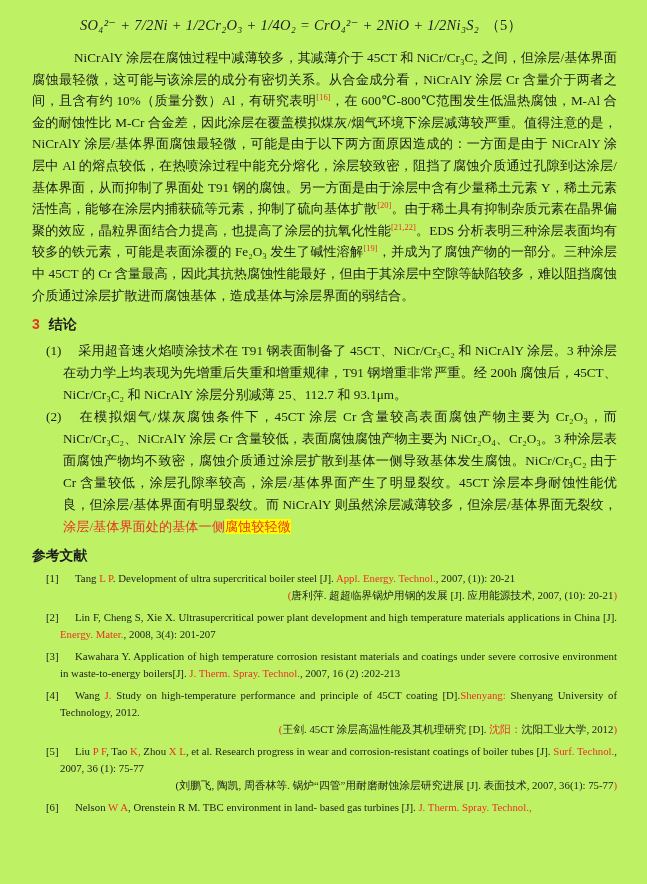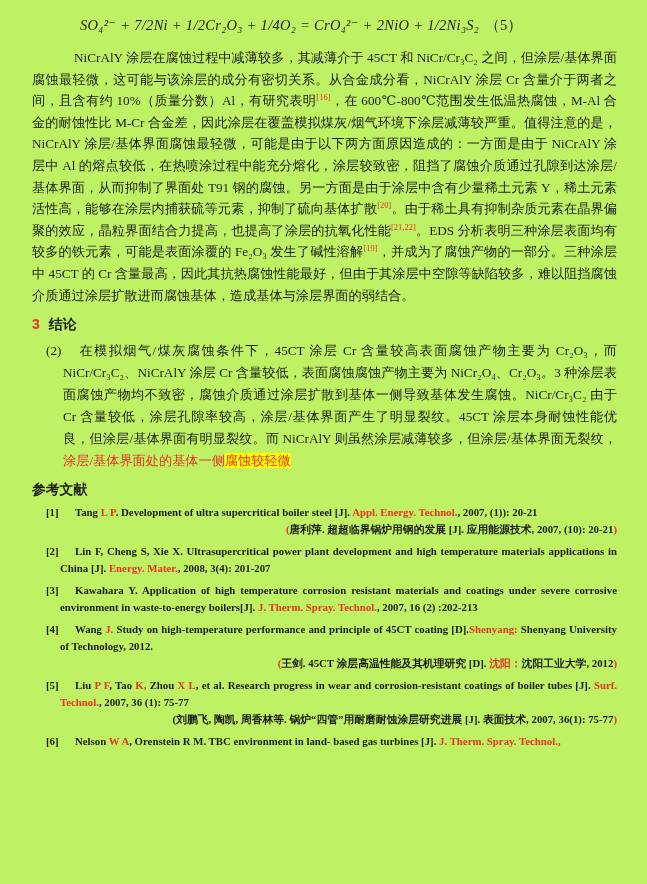--- a/index.html
+++ b/index.html
@@ -55,21 +55,21 @@
   .concl-marker{
     display:inline-block;
     width:32px;
     text-indent:0;
   }
   .ref-h{
     margin:9px 0 5px 0;
     font-size:13.8px;
     font-weight:bold;
   }
-  .ref-list{margin:0;font-weight:bold;}
+  .ref-list{margin:0;}
   .ref{
     position:relative;
     font-size:10.8px;
     line-height:17px;
     text-align:justify;
     padding-left:28px;
     text-indent:-14px;
     margin:0 0 5px 0;
   }
   .ref-marker{
@@ -88,20 +88,21 @@
 
 <div class="page">
 
   <div class="equation"><span class="eq-body">SO₄²⁻ + 7/2Ni + 1/2Cr₂O₃ + 1/4O₂ = CrO₄²⁻ + 2NiO + 1/2Ni₃S₂</span><span class="eq-num">（5）</span></div>
 
   <p class="para"><span>NiCrAlY 涂层在腐蚀过程中减薄较多，其减薄介于 45CT 和 NiCr/Cr₃C₂ 之间，但涂层/基体界面腐蚀最轻微，这可能与该涂层的成分有密切关系。从合金成分看，NiCrAlY 涂层 Cr 含量介于两者之间，且含有约 10%（质量分数）Al，有研究表明</span><sup class="red">[16]</sup><span>，在 600℃-800℃范围发生低温热腐蚀，M-Al 合金的耐蚀性比 M-Cr 合金差，因此涂层在覆盖模拟煤灰/烟气环境下涂层减薄较严重。值得注意的是，NiCrAlY 涂层/基体界面腐蚀最轻微，可能是由于以下两方面原因造成的：一方面是由于 NiCrAlY 涂层中 Al 的熔点较低，在热喷涂过程中能充分熔化，涂层较致密，阻挡了腐蚀介质通过孔隙到达涂层/基体界面，从而抑制了界面处 T91 钢的腐蚀。另一方面是由于涂层中含有少量稀土元素 Y，稀土元素活性高，能够在涂层内捕获硫等元素，抑制了硫向基体扩散</span><sup class="red">[20]</sup><span>。由于稀土具有抑制杂质元素在晶界偏聚的效应，晶粒界面结合力提高，也提高了涂层的抗氧化性能</span><sup class="red">[21,22]</sup><span>。EDS 分析表明三种涂层表面均有较多的铁元素，可能是表面涂覆的 Fe₂O₃ 发生了碱性溶解</span><sup class="red">[19]</sup><span>，并成为了腐蚀产物的一部分。三种涂层中 45CT 的 Cr 含量最高，因此其抗热腐蚀性能最好，但由于其涂层中空隙等缺陷较多，难以阻挡腐蚀介质通过涂层扩散进而腐蚀基体，造成基体与涂层界面的弱结合。</span></p>
 
   <h2 class="sec-h"><span class="red sec-num">3</span><span>结论</span></h2>
 
   <div class="concl-list">
+    <div class="concl-item"><span class="concl-marker">(1)</span><span>采用超音速火焰喷涂技术在 T91 钢表面制备了 45CT、NiCr/Cr₃C₂ 和 NiCrAlY 涂层。3 种涂层在动力学上均表现为先增重后失重和增重规律，T91 钢增重非常严重。经 200h 腐蚀后，45CT、NiCr/Cr₃C₂ 和 NiCrAlY 涂层分别减薄 25、112.7 和 93.1μm。</span></div>
     <div class="concl-item"><span class="concl-marker">(2)</span><span>在模拟烟气/煤灰腐蚀条件下，45CT 涂层 Cr 含量较高表面腐蚀产物主要为 Cr₂O₃，而 NiCr/Cr₃C₂、NiCrAlY 涂层 Cr 含量较低，表面腐蚀腐蚀产物主要为 NiCr₂O₄、Cr₂O₃。3 种涂层表面腐蚀产物均不致密，腐蚀介质通过涂层扩散到基体一侧导致基体发生腐蚀。NiCr/Cr₃C₂ 由于 Cr 含量较低，涂层孔隙率较高，涂层/基体界面产生了明显裂纹。45CT 涂层本身耐蚀性能优良，但涂层/基体界面有明显裂纹。而 NiCrAlY 则虽然涂层减薄较多，但涂层/基体界面无裂纹，</span><span class="red">涂层/基体界面处的基体一侧</span><span class="red hl">腐蚀较轻微</span></div>
   </div>
 
   <h3 class="ref-h">参考文献</h3>
 
   <div class="ref-list">
     <div class="ref"><span class="ref-marker">[1]</span><span class="ref-en"><span>Tang </span><span class="red">L P</span><span>. Development of ultra supercritical boiler steel [J]. </span><span class="red">Appl. Energy. Technol.</span><span>, 2007, (1)): 20-21</span></span><span class="ref-zh"><span class="red">(</span><span>唐利萍. 超超临界锅炉用钢的发展 [J]. 应用能源技术, 2007, (10): 20-21</span><span class="red">)</span></span></div>
     <div class="ref"><span class="ref-marker">[2]</span><span class="ref-en"><span>Lin F, Cheng S, Xie X. Ultrasupercritical power plant development and high temperature materials applications in China [J]. </span><span class="red">Energy. Mater.</span><span>, 2008, 3(4): 201-207</span></span></div>
     <div class="ref"><span class="ref-marker">[3]</span><span class="ref-en"><span>Kawahara Y. Application of high temperature corrosion resistant materials and coatings under severe corrosive environment in waste-to-energy boilers[J]. </span><span class="red">J. Therm. Spray. Technol.</span><span>, 2007, 16 (2) :202-213</span></span></div>
     <div class="ref"><span class="ref-marker">[4]</span><span class="ref-en"><span>Wang </span><span class="red">J.</span><span> Study on high-temperature performance and principle of 45CT coating [D].</span><span class="red">Shenyang:</span><span> Shenyang University of Technology, 2012.</span></span><span class="ref-zh"><span class="red">(</span><span>王剑. 45CT 涂层高温性能及其机理研究 [D]. </span><span class="red">沈阳：</span><span>沈阳工业大学, 2012</span><span class="red">)</span></span></div>

